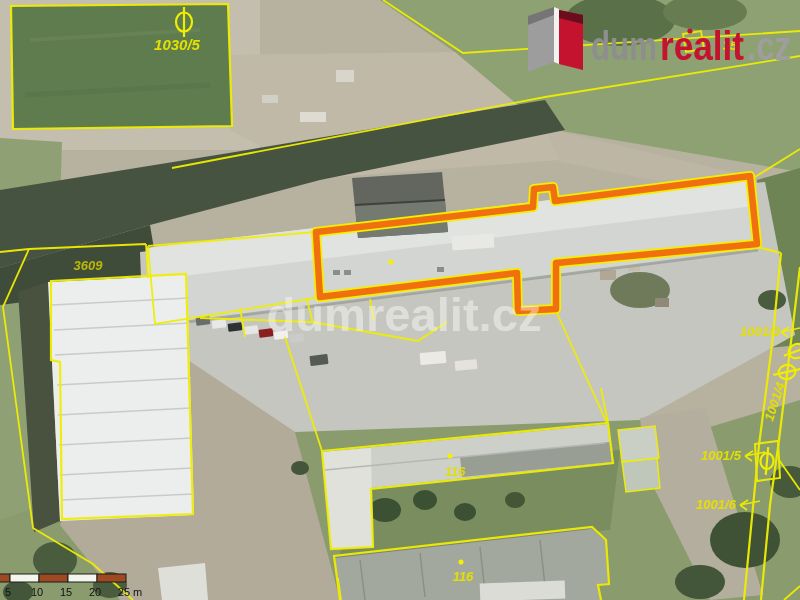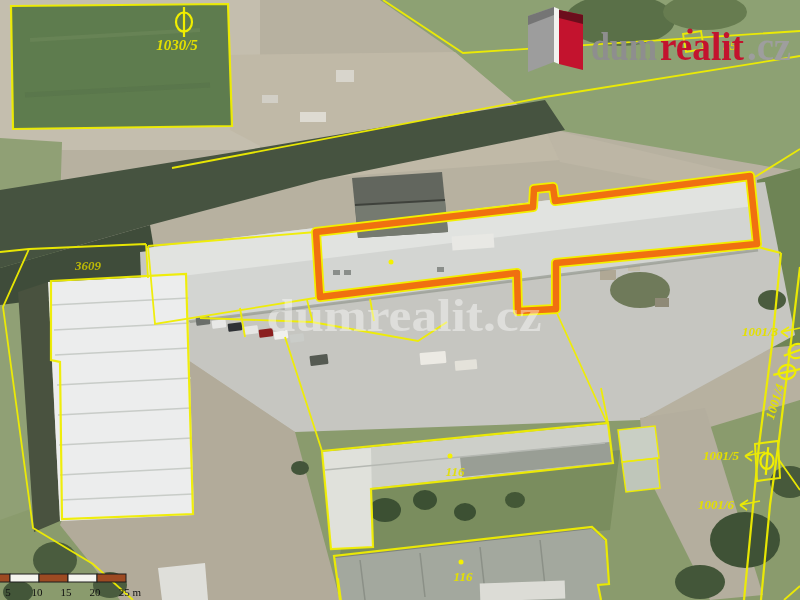--- a/index.html
+++ b/index.html
@@ -1,17 +1,17 @@
 <!DOCTYPE html>
 <html><head>
 <meta charset="utf-8">
 <style>
   html,body{margin:0;padding:0;background:#222;}
   #stage{position:relative;width:800px;height:600px;overflow:hidden;
-         font-family:Liberation Serif, serif;}
+         font-family:Liberation Sans, sans-serif;}
   #stage svg{display:block;}
   .plabel{font-style:italic;font-weight:bold;}
   .scalelabel{font-style:normal;font-weight:normal;}
 </style>
 </head>
 <body>
 
 <div id="stage">
 <svg width="800" height="600" viewBox="0 0 800 600">
 

